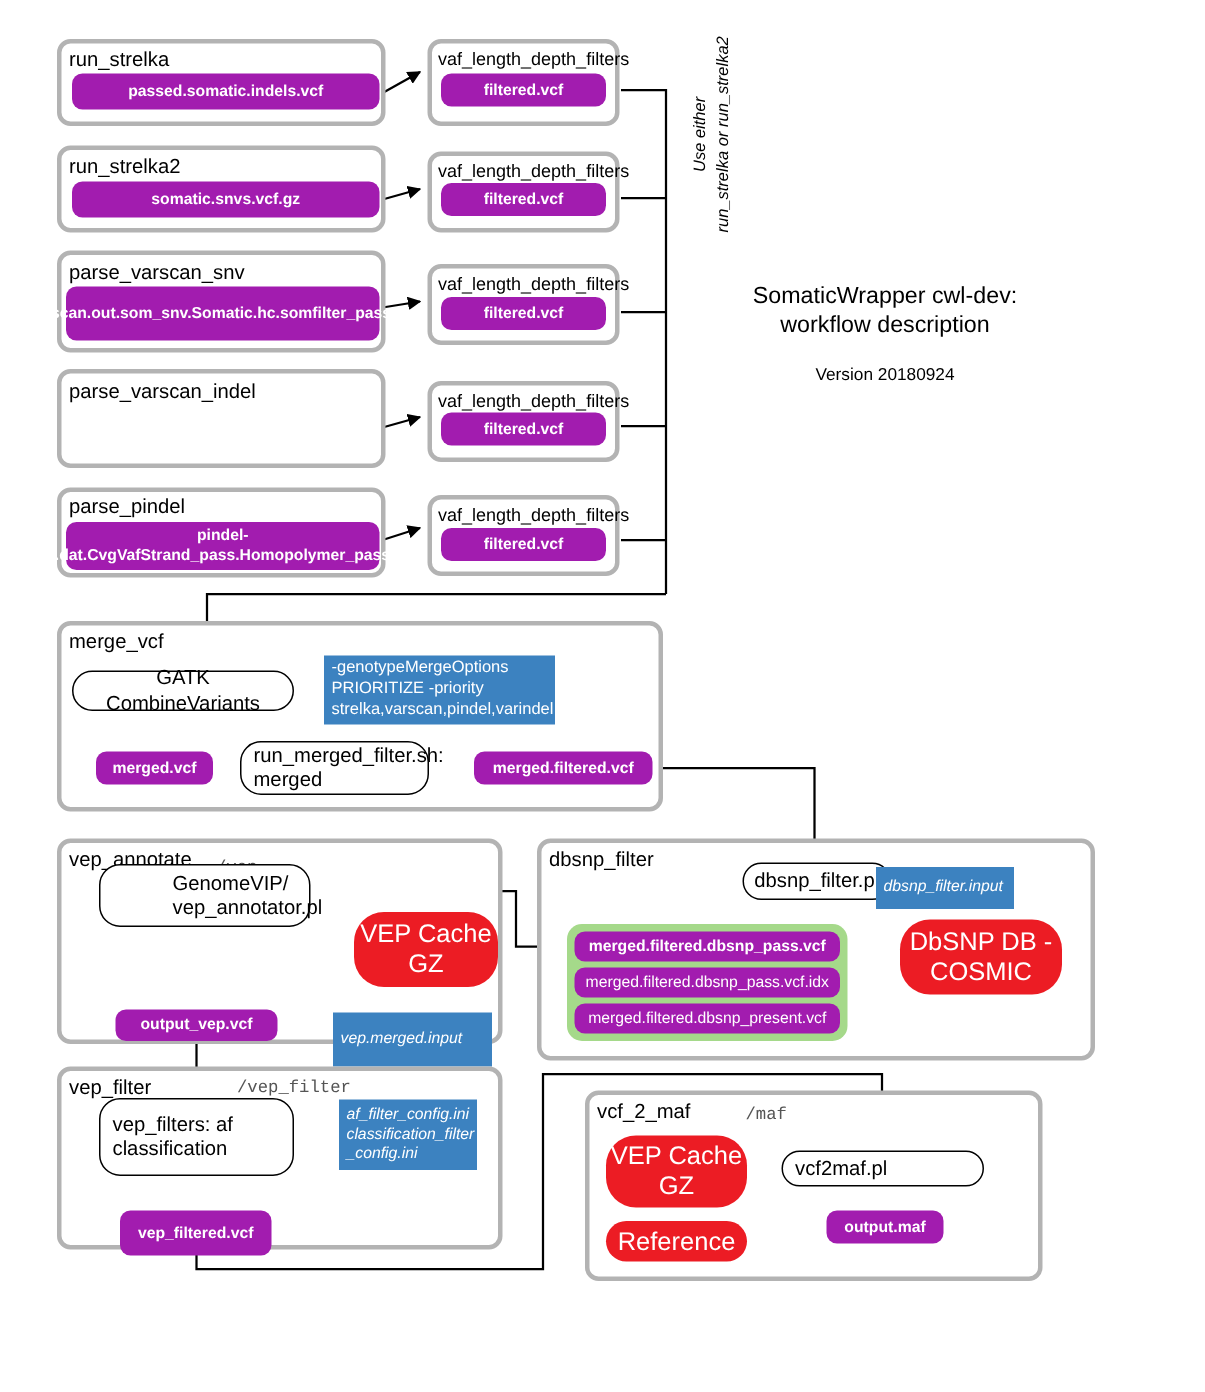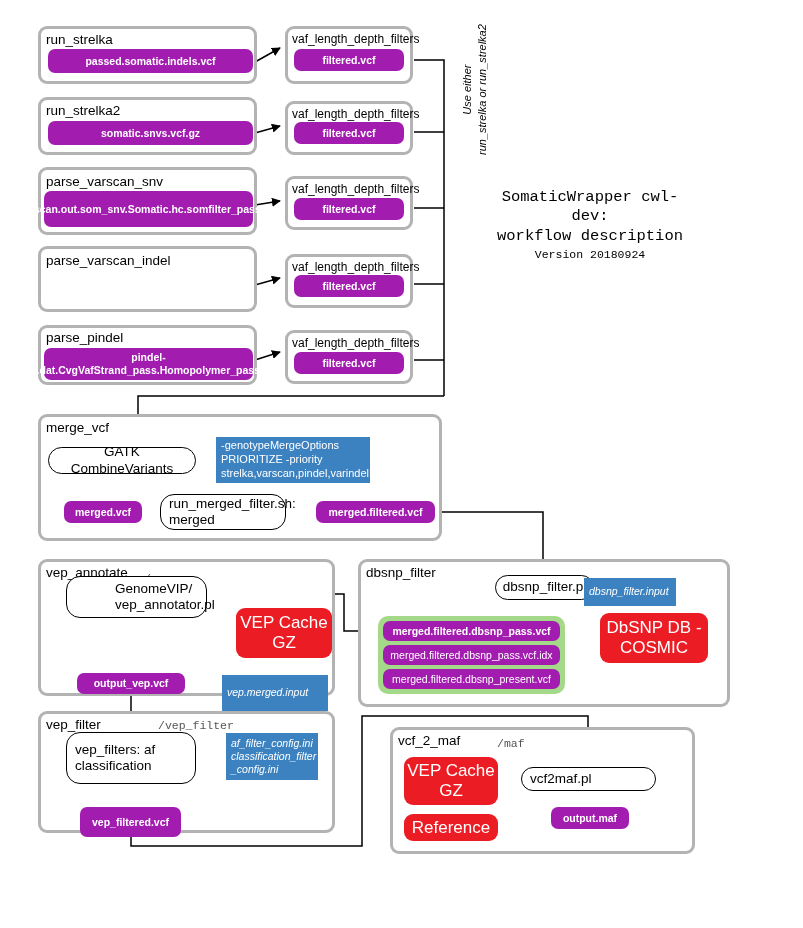--- a/index.html
+++ b/index.html
@@ -80,21 +80,21 @@
     justify-content:center;
   }
   .param.italic{font-style:italic;font-size:10.5px;}
 
   
   .res{
     position:absolute;
     box-sizing:border-box;
     background:#EC1C24;
     color:#ffffff;
-    border-radius:9px;
+    border-radius:20px;
     font-size:17px;
     display:flex;
     align-items:center;
     justify-content:center;
     text-align:center;
     line-height:1.15;
   }
 
   
   .proc{
@@ -110,24 +110,23 @@
     line-height:1.2;
     padding:2px 8px;
   }
   .proc.center{justify-content:center;text-align:center;}
 
   
   .titleblock{
     position:absolute;
     text-align:center;
     line-height:1.25;
-    font-family:Liberation Mono, monospace;
   }
   .titleblock .t1{font-size:15.5px;color:#000;}
-  .titleblock .t2{font-size:11.5px;color:#000;margin-top:2px;}
+  .titleblock .t2{font-size:11.5px;color:#000;margin-top:16px;}
 
   
   .vnote{
     position:absolute;
     transform-origin:0 0;
     transform:rotate(-90deg);
     font-size:11px;
     font-style:italic;
     color:#000;
     white-space:nowrap;

